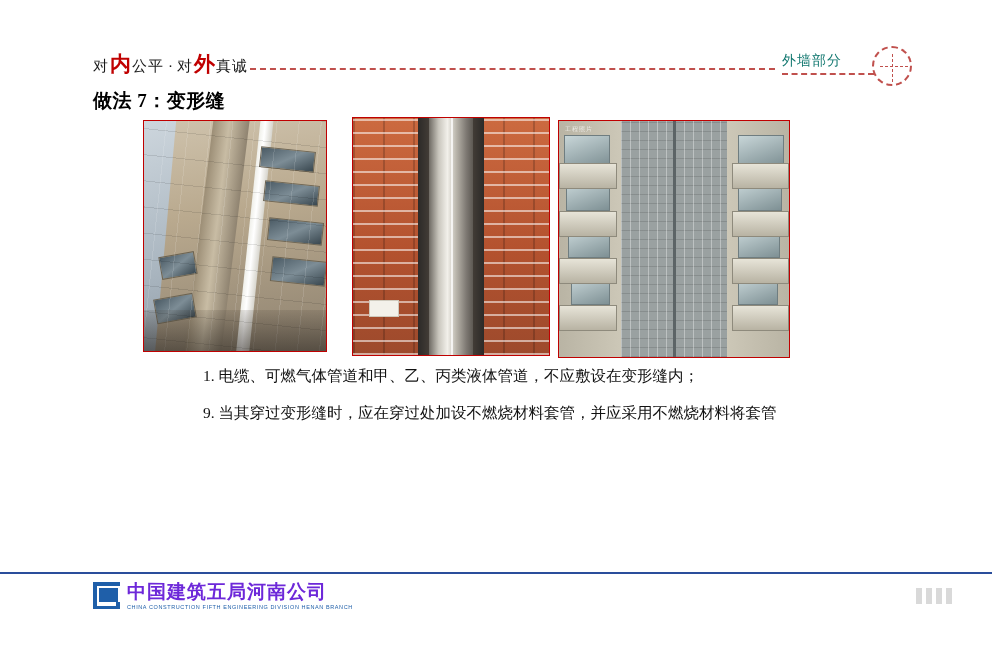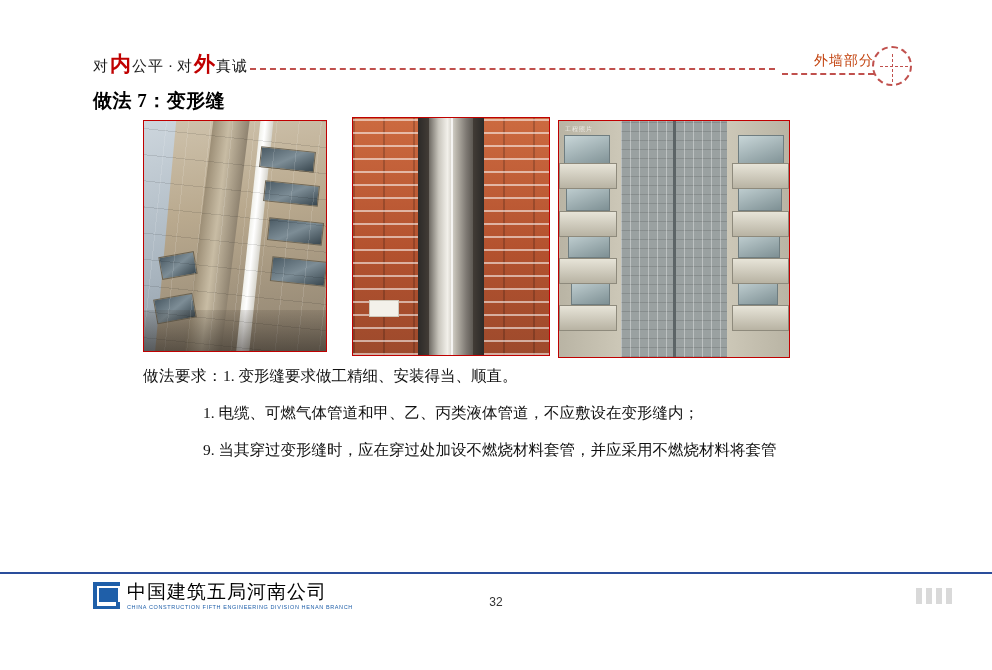--- a/index.html
+++ b/index.html
@@ -36,23 +36,22 @@
   }
   .header-rule {
     position: absolute;
     left: 250px; top: 68px;
     width: 525px; height: 0;
     border-top: 2px dashed #c0504d;
   }
   .header-right-label {
     position: absolute;
     left: 782px; top: 52px;
-    font-size: 14px; color: #c2410c;
+    font-size: 14px; color: #0f766e;
     letter-spacing: 1px;
-    margin-left: 32px;
   }
   .header-rule2 {
     position: absolute;
     left: 782px; top: 73px;
     width: 92px; height: 0;
     border-top: 2px dashed #c0504d;
   }
   .header-circle {
     position: absolute;
     left: 872px; top: 46px;
@@ -242,21 +241,21 @@
     border-bottom: none;
   }
   .logo-mark:after {
     content: "";
     position: absolute; left: 4px; bottom: 3px;
     width: 19px; height: 4px;
     background: #ffffff;
   }
   .logo-text-cn {
     font-family: "Liberation Serif", serif;
-    font-size: 19px; font-weight: normal; color: #000000;
+    font-size: 19px; font-weight: bold; color: #6d28d9;
     letter-spacing: 1px; line-height: 1.05;
   }
   .logo-text-en {
     font-family: "Liberation Sans", sans-serif;
     font-size: 5.5px; color: #1f5fa9;
     letter-spacing: 0.6px; margin-top: 2px;
   }
   .page-num {
     position: absolute;
     left: 0; top: 595px; width: 992px;
@@ -343,40 +342,36 @@
     <div class="ph3-glass" style="right:5%;top:66%;width:17%;height:12%;"></div>
     <div class="ph3-bal" style="right:0;top:18%;width:25%;"></div>
     <div class="ph3-bal" style="right:0;top:38%;width:25%;"></div>
     <div class="ph3-bal" style="right:0;top:58%;width:25%;"></div>
     <div class="ph3-bal" style="right:0;top:78%;width:25%;"></div>
 
     <div class="ph3-wm">工程照片</div>
   </div>
 
   <div class="body-block">
-    <div class="para first">
-      <span class="label-req">做法要求：</span><span>1. 变形缝要求做工精细、安装得当、顺直。</span>
-    </div>
     <div class="para indent">
       <span>1. 电缆、可燃气体管道和甲、乙、丙类液体管道，不应敷设在变形缝内；</span>
     </div>
     <div class="para indent" style="margin-bottom:0;">
       <span>9. 当其穿过变形缝时，应在穿过处加设不燃烧材料套管，并应采用不燃烧材料将套管</span>
     </div>
   </div>
 
   <div class="footer-rule"></div>
   <div class="logo-wrap">
     <div class="logo-mark"></div>
     <div>
       <div class="logo-text-cn">中国建筑五局河南公司</div>
       <div class="logo-text-en">CHINA CONSTRUCTION FIFTH ENGINEERING DIVISION HENAN BRANCH</div>
     </div>
   </div>
-  <div class="page-num">32</div>
   <div class="deco-dots">
     <i class="tall"></i>
     <i class="tall"></i>
     <i class="tall"></i>
     <i class="tall"></i>
     <i></i>
     <i></i>
     <i></i>
     <i></i>
   </div>

